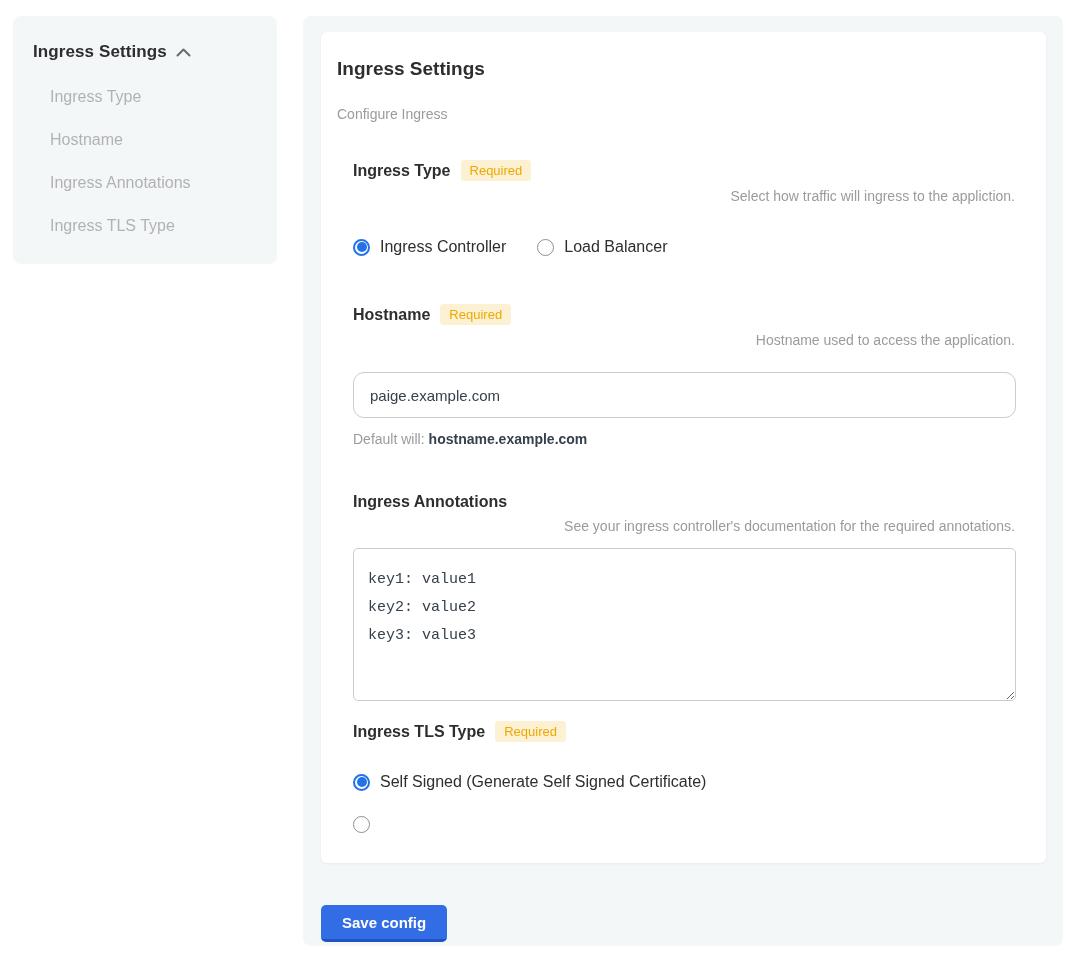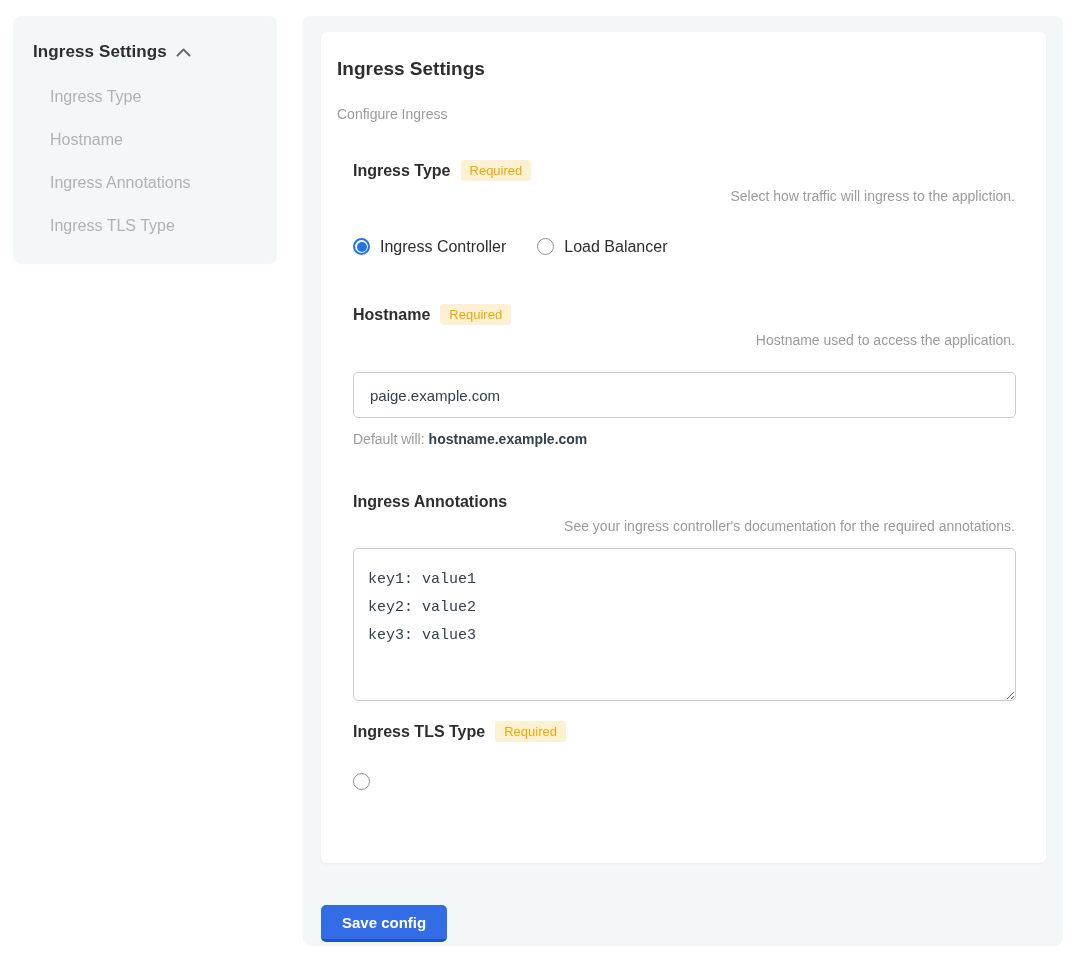--- a/index.html
+++ b/index.html
@@ -31,30 +31,30 @@
   .mt-g3 { margin-top:46px; }
   .mt-g4 { margin-top:20px; }
 
   .label-row { display:flex; align-items:center; gap:10px; }
   .field-label { font-size:16px; font-weight:700; color:#2e2e2e; }
   .required-badge { font-size:13px; color:#f0a800; background:#fcf1d3;
     padding:4px 9px; border-radius:3px; line-height:13px; }
   .help-text { margin-top:7px; font-size:14px; color:#9b9b9b;text-align:right; }
 
   .radio-row { margin-top:34px; display:flex; align-items:center; gap:31px; }
-  .radio-option { display:flex; gap:10px; cursor:pointer; }
+  .radio-option { display:flex; align-items:center; gap:10px; cursor:pointer; }
   .radio { width:17px; height:17px; border:1.5px solid #8a9096; border-radius:50%;
     background:#fff; position:relative; flex:0 0 auto; }
   .radio.checked { border:2px solid #2272e8; }
   .radio.checked::after { content:""; position:absolute; inset:1.5px;
     border-radius:50%; background:#2272e8; }
   .radio-label { font-size:16px; color:#2e2e2e; }
 
   .text-input { margin-top:24px; width:663px; height:46px; border:1px solid #c9cdce;
-    border-radius:5px; padding:0 16px; font-size:15px; color:#36414e;
+    border-radius:11px; padding:0 16px; font-size:15px; color:#36414e;
     font-family:"Liberation Sans", sans-serif; outline:none; display:block; background:#fff; }
   .default-line { margin-top:13px; font-size:14px; color:#9b9b9b; }
   .default-line b { color:#36414e; font-weight:700; margin-left:4px; }
 
   .annotations-textarea { margin-top:14px; display:block; width:663px; height:153px;
     border:1px solid #c9cdce; border-radius:5px; padding:17px 14px;
     font-family:"Liberation Mono", monospace; font-size:15px; line-height:28px;
     color:#36414e; resize:both; outline:none; background:#fff; }
 
   .tls-options { display:flex; flex-direction:column; }
@@ -130,20 +130,24 @@
 key3: value3</textarea>
     </div>
 
     <div class="field-group mt-g4">
       <div class="label-row">
         <span class="field-label">Ingress TLS Type</span>
         <span class="required-badge">Required</span>
       </div>
       <div class="tls-options">
         <label class="radio-option">
+          <span class="radio checked"></span>
+          <span class="radio-label">Self Signed (Generate Self Signed Certificate)</span>
+        </label>
+        <label class="radio-option">
           <span class="radio"></span>
         </label>
       </div>
     </div>
 
   </section>
 
   <button class="save-button">Save config</button>
 </main>
 

